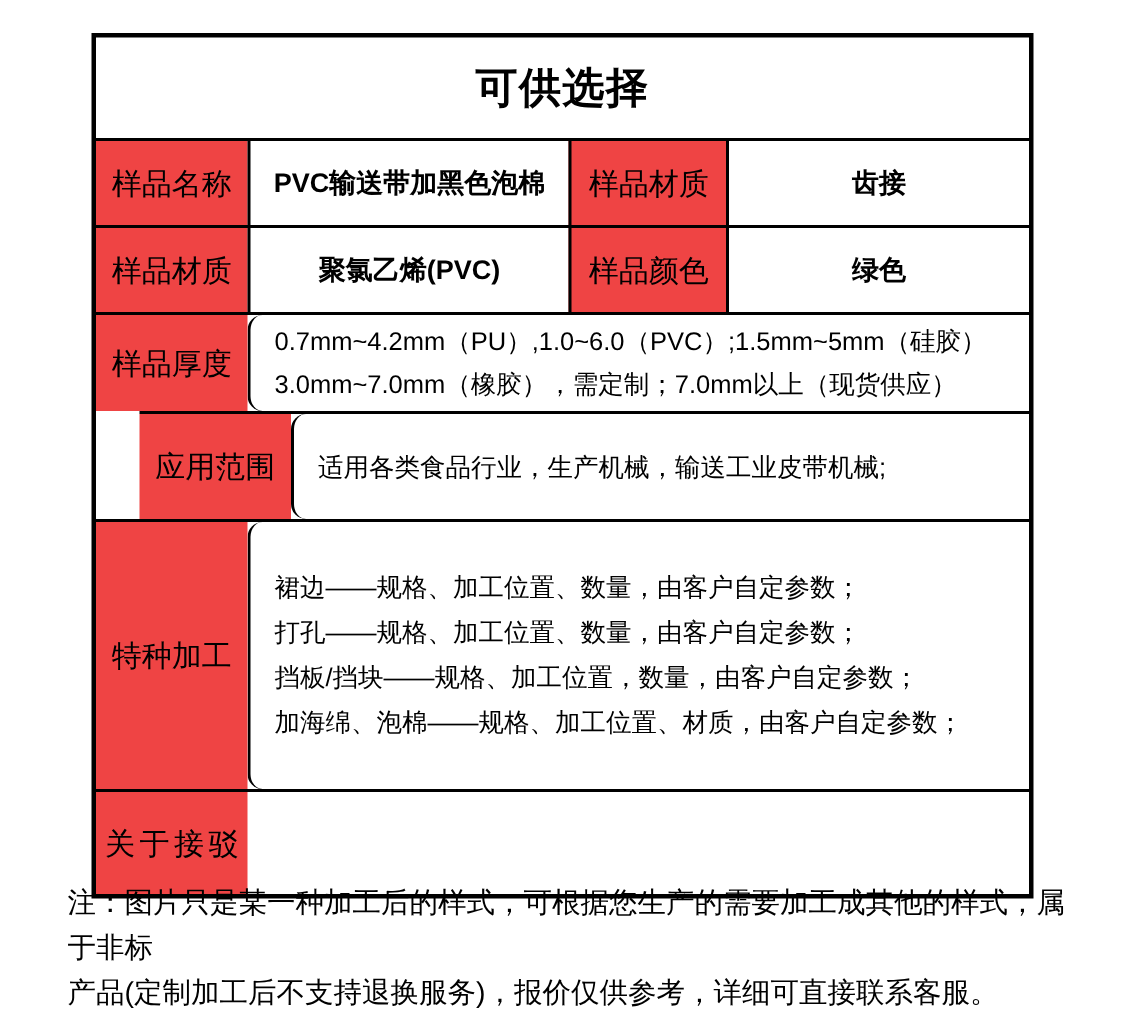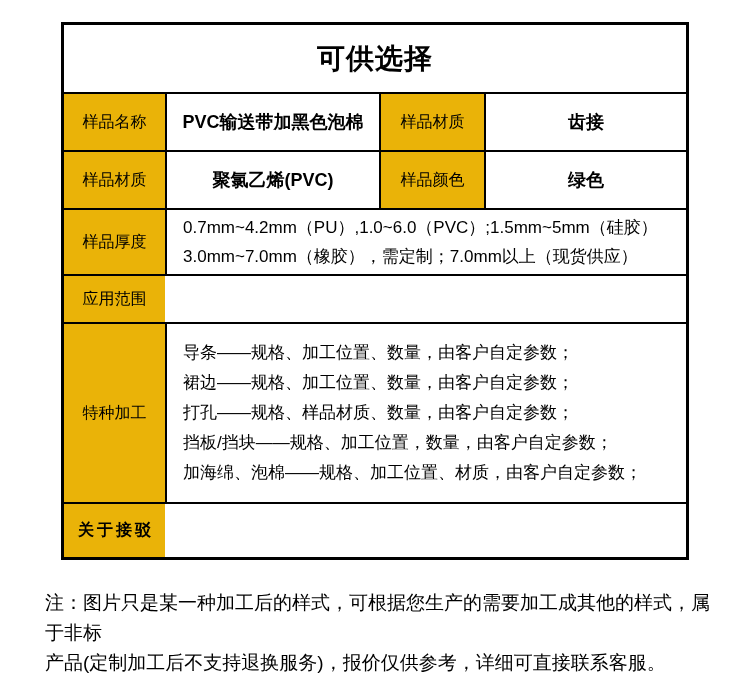--- a/index.html
+++ b/index.html
@@ -41,48 +41,49 @@
   }
   .table-title {
     font-size: 28px;
     font-weight: bold;
     letter-spacing: 1px;
   }
   .cols4 { grid-template-columns: 101px 214px 105px 1fr; }
   .cols2 { grid-template-columns: 101px 1fr; }
   .h58  { height: 58px; }
   .h66  { height: 66px; }
-  .h64  { height: 48px; }
+  .h64  { height: 72px; margin-left: 29px; }
   .h180 { height: 180px; }
-  .h55  { height: 55px; font-weight: bold; }
+  .h55  { height: 70px; }
   .cell {
     box-sizing: border-box;
     display: flex;
     align-items: center;
     justify-content: center;
     border-left: 2px solid #000000;
     overflow: hidden;
   }
   .cell:first-child { border-left: none; }
   .label {
-    background: #eab308;
-    font-size: 16px;
+    background: #ef4444;
+    font-size: 20px;
   }
   .label.spaced { letter-spacing: 3px; padding-left: 3px; }
   .value-bold {
     font-weight: bold;
     font-size: 18px;
   }
   .content {
     flex-direction: column;
     align-items: flex-start;
     justify-content: center;
     padding: 4px 12px 4px 16px;
     font-size: 17px;
     line-height: 29px;
+    border-radius: 10px;
   }
   .content.wide-lines { line-height: 30px; }
   .footnote {
     position: absolute;
     left: 45px;
     top: 588px;
     width: 668px;
     font-size: 19px;
     line-height: 30px;
     color: #000000;
@@ -116,28 +117,30 @@
     <div class="t-row cols2 h66">
       <div class="cell label">样品厚度</div>
       <div class="cell content">
         <div>0.7mm~4.2mm（PU）,1.0~6.0（PVC）;1.5mm~5mm（硅胶）</div>
         <div>3.0mm~7.0mm（橡胶），需定制；7.0mm以上（现货供应）</div>
       </div>
     </div>
 
     <div class="t-row cols2 h64">
       <div class="cell label">应用范围</div>
+      <div class="cell content">
+        <div>适用各类食品行业，生产机械，输送工业皮带机械;</div>
+      </div>
     </div>
 
     <div class="t-row cols2 h180">
       <div class="cell label">特种加工</div>
       <div class="cell content wide-lines">
-        <div>导条——规格、加工位置、数量，由客户自定参数；</div>
         <div>裙边——规格、加工位置、数量，由客户自定参数；</div>
-        <div>打孔——规格、样品材质、数量，由客户自定参数；</div>
+        <div>打孔——规格、加工位置、数量，由客户自定参数；</div>
         <div>挡板/挡块——规格、加工位置，数量，由客户自定参数；</div>
         <div>加海绵、泡棉——规格、加工位置、材质，由客户自定参数；</div>
       </div>
     </div>
 
     <div class="t-row cols2 h55">
       <div class="cell label spaced">关于接驳</div>
     </div>
 
   </div>

